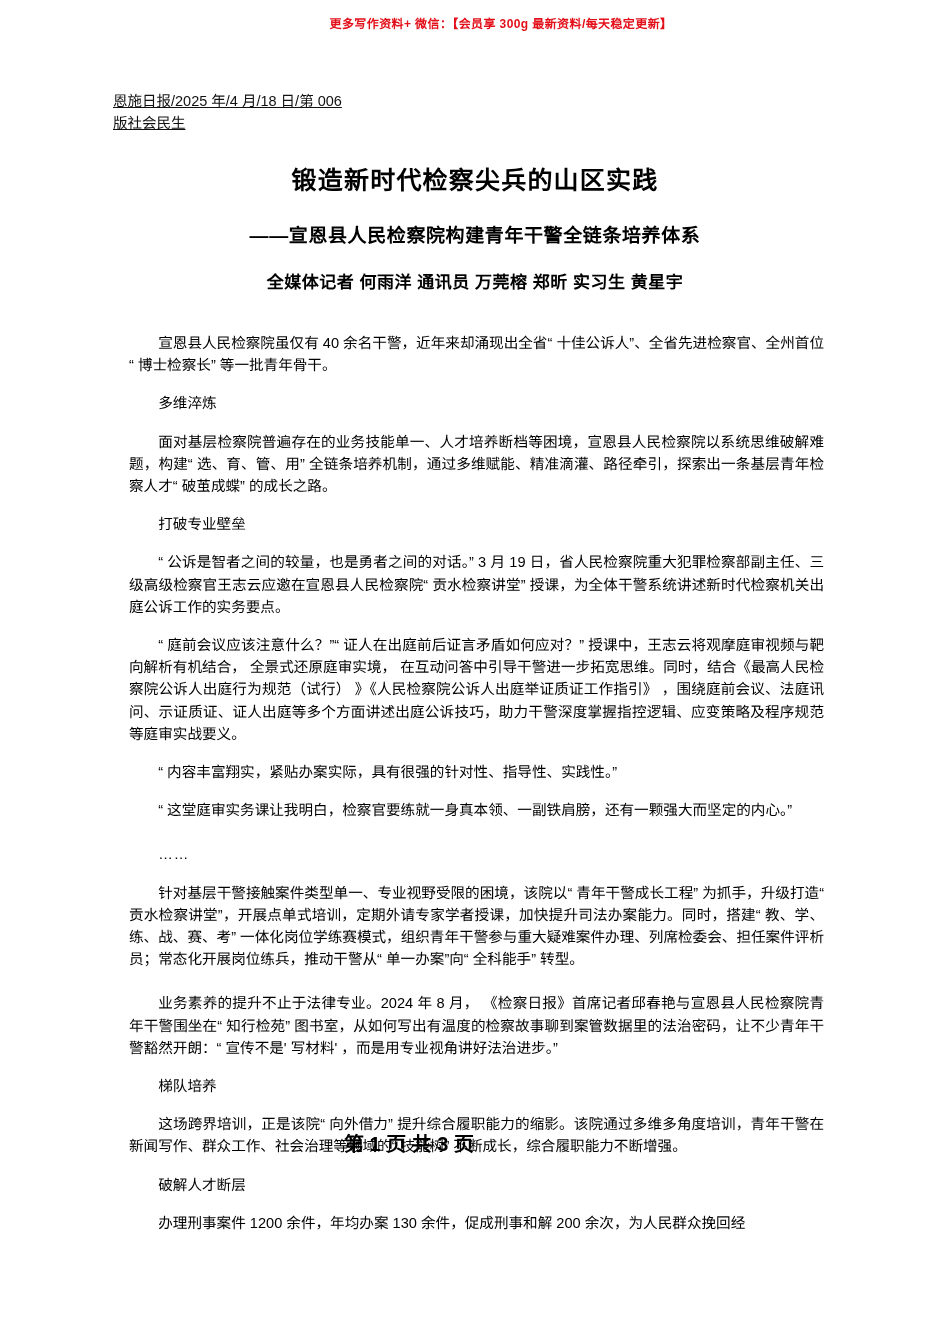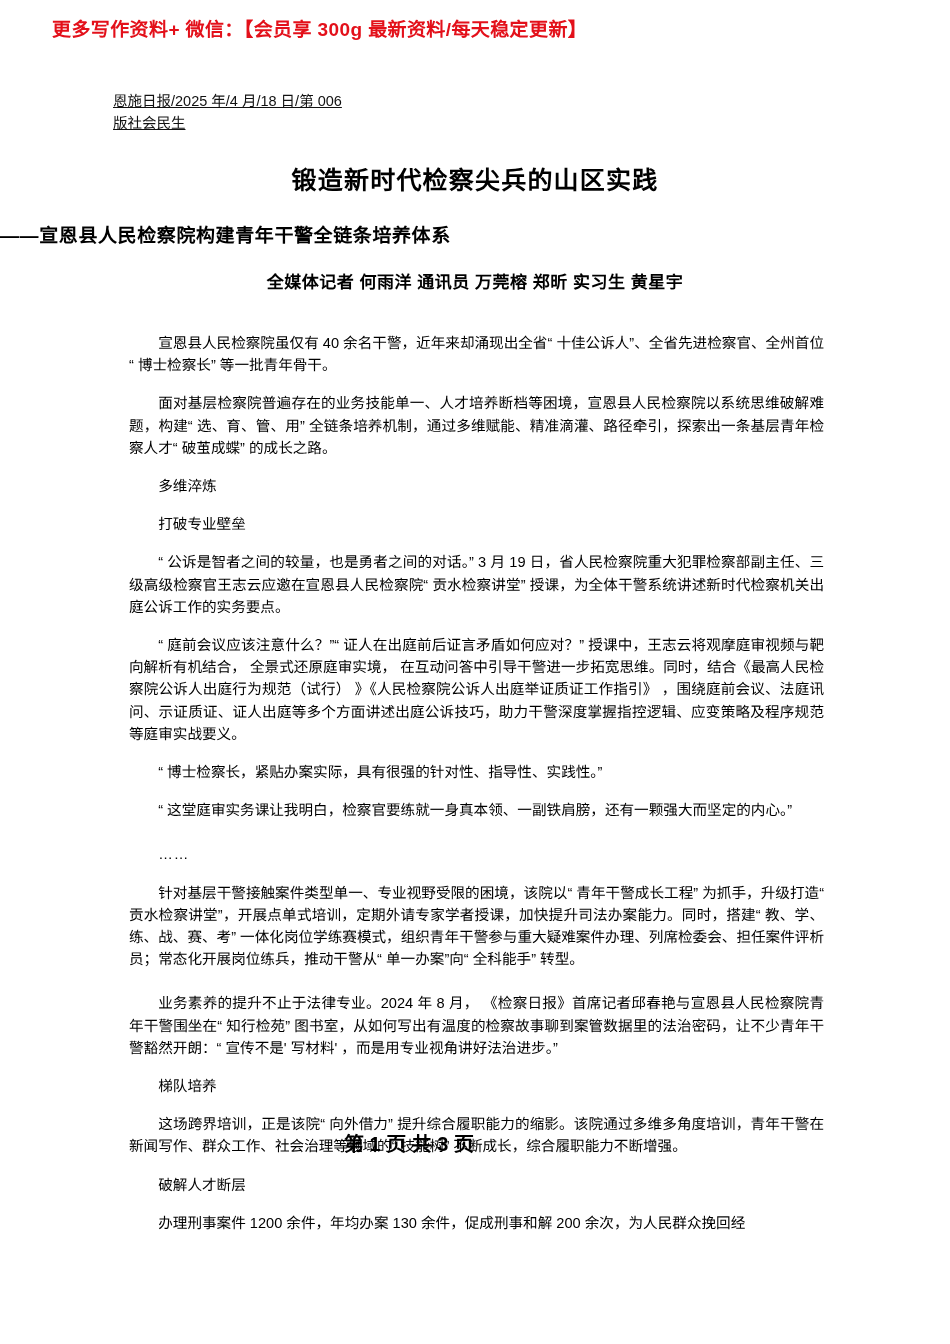--- a/index.html
+++ b/index.html
@@ -21,27 +21,27 @@
     overflow: hidden;
     box-sizing: border-box;
   }
 
   
   .promo-banner {
     position: absolute;
     top: 14px;
     left: 0;
     width: 950px;
-    text-align: left;
+    text-align: center;
     padding-left: 52px;
     box-sizing: border-box;
     color: #e3101a;
     font-family: "Liberation Sans", "DejaVu Sans", sans-serif;
     font-weight: bold;
-    font-size: 19px;
+    font-size: 12px;
     letter-spacing: 0.4px;
     white-space: nowrap;
   }
 
   
   .masthead {
     position: absolute;
     top: 90px;
     left: 113px;
     width: 420px;
@@ -64,21 +64,21 @@
     font-size: 25px;
     font-weight: bold;
     letter-spacing: 1.2px;
     color: #000;
   }
   .doc-subtitle {
     position: absolute;
     top: 220px;
     left: 0;
     width: 950px;
-    text-align: left;
+    text-align: center;
     font-family: "Liberation Sans", "DejaVu Sans", sans-serif;
     font-size: 19px;
     font-weight: bold;
     letter-spacing: 0.6px;
     color: #000;
   }
   .doc-byline {
     position: absolute;
     top: 268px;
     left: 0;
@@ -162,26 +162,26 @@
   </div>
 
   <div class="doc-title">锻造新时代检察尖兵的山区实践</div>
 
   <div class="doc-subtitle">——宣恩县人民检察院构建青年干警全链条培养体系</div>
 
   <div class="doc-byline">全媒体记者 何雨洋 通讯员 万莞榕 郑昕 实习生 黄星宇</div>
 
   <div class="article-body">
     <p>宣恩县人民检察院虽仅有 40 余名干警，近年来却涌现出全省“ 十佳公诉人”、全省先进检察官、全州首位“ 博士检察长” 等一批青年骨干。</p>
+    <p>多维淬炼</p>
     <p>面对基层检察院普遍存在的业务技能单一、人才培养断档等困境，宣恩县人民检察院以系统思维破解难题，构建“ 选、育、管、用” 全链条培养机制，通过多维赋能、精准滴灌、路径牵引，探索出一条基层青年检察人才“ 破茧成蝶” 的成长之路。</p>
-    <p>多维淬炼</p>
     <p>打破专业壁垒</p>
     <p>“ 公诉是智者之间的较量，也是勇者之间的对话。” 3 月 19 日，省人民检察院重大犯罪检察部副主任、三级高级检察官王志云应邀在宣恩县人民检察院“ 贡水检察讲堂” 授课，为全体干警系统讲述新时代检察机关出庭公诉工作的实务要点。</p>
     <p>“ 庭前会议应该注意什么？”“ 证人在出庭前后证言矛盾如何应对？” 授课中，王志云将观摩庭审视频与靶向解析有机结合， 全景式还原庭审实境， 在互动问答中引导干警进一步拓宽思维。同时，结合《最高人民检察院公诉人出庭行为规范（试行） 》《人民检察院公诉人出庭举证质证工作指引》 ，围绕庭前会议、法庭讯问、示证质证、证人出庭等多个方面讲述出庭公诉技巧，助力干警深度掌握指控逻辑、应变策略及程序规范等庭审实战要义。</p>
-    <p>“ 博士检察长，紧贴办案实际，具有很强的针对性、指导性、实践性。”</p>
+    <p>“ 内容丰富翔实，紧贴办案实际，具有很强的针对性、指导性、实践性。”</p>
     <p>“ 这堂庭审实务课让我明白，检察官要练就一身真本领、一副铁肩膀，还有一颗强大而坚定的内心。”</p>
     <p class="ellipsis gap-before">……</p>
     <p>针对基层干警接触案件类型单一、专业视野受限的困境，该院以“ 青年干警成长工程” 为抓手，升级打造“ 贡水检察讲堂”，开展点单式培训，定期外请专家学者授课，加快提升司法办案能力。同时，搭建“ 教、学、练、战、赛、考” 一体化岗位学练赛模式，组织青年干警参与重大疑难案件办理、列席检委会、担任案件评析员；常态化开展岗位练兵，推动干警从“ 单一办案”向“ 全科能手” 转型。</p>
     <p class="gap-before">业务素养的提升不止于法律专业。2024 年 8 月， 《检察日报》首席记者邱春艳与宣恩县人民检察院青年干警围坐在“ 知行检苑” 图书室，从如何写出有温度的检察故事聊到案管数据里的法治密码，让不少青年干警豁然开朗：“ 宣传不是' 写材料' ，而是用专业视角讲好法治进步。”</p>
     <p>梯队培养</p>
     <p>这场跨界培训，正是该院“ 向外借力” 提升综合履职能力的缩影。该院通过多维多角度培训，青年干警在新闻写作、群众工作、社会治理等领域的“ 技能树” 不断成长，综合履职能力不断增强。</p>
     <p>破解人才断层</p>
     <p>办理刑事案件 1200 余件，年均办案 130 余件，促成刑事和解 200 余次，为人民群众挽回经</p>
   </div>
 

